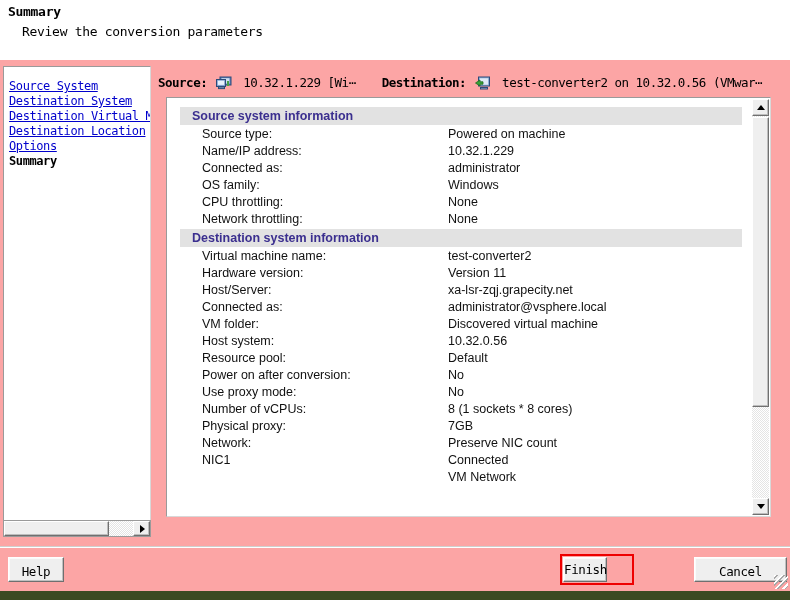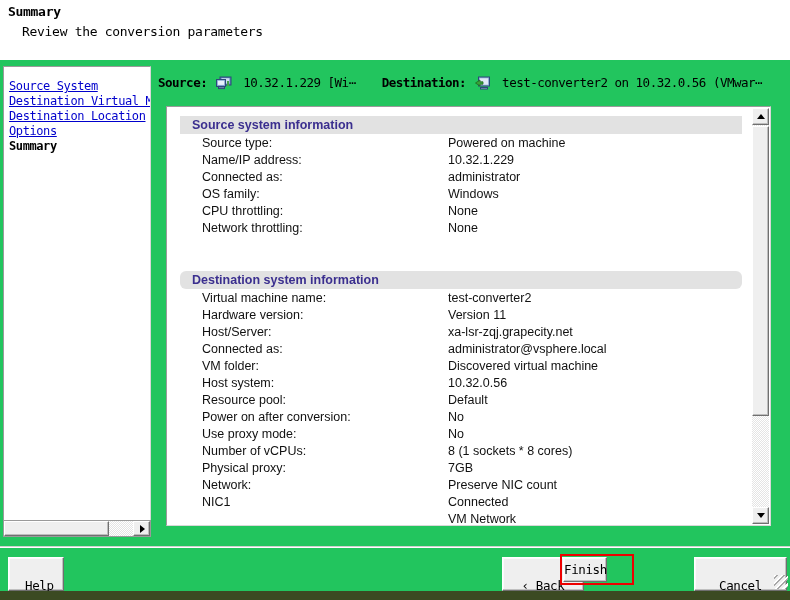--- a/index.html
+++ b/index.html
@@ -27,21 +27,21 @@
     background: #3b4a22;
   }
 
   
   .dialog {
     position: absolute;
     left: 0;
     top: 0;
     width: 790px;
     height: 591px;
-    background: #22c55e;
+    background: #fca5a5;
     box-sizing: border-box;
     overflow: hidden;
   }
 
   
   .wiz-header {
     position: absolute;
     left: 0; top: 0;
     width: 790px;
     height: 60px;
@@ -189,21 +189,21 @@
     width: 16px;
     height: 14px;
     vertical-align: -3px;
     margin: 0 4px 0 2px;
   }
 
   
   .content-box {
     position: absolute;
     left: 8px;
-    top: 40px;
+    top: 31px;
     width: 605px;
     height: 420px;
     background: #ffffff;
     border: 1px solid #9a9a9a;
     border-right-color: #d8d8d8;
     border-bottom-color: #d8d8d8;
     box-sizing: border-box;
     overflow: hidden;
   }
   .content-scroll {
@@ -221,21 +221,21 @@
   .sec-head {
     background: #e2e2e2;
     color: #3b2f8f;
     font-weight: bold;
     font-size: 12.5px;
     padding: 2px 0 2px 12px;
     margin: 0 0 1px 0;
     width: 562px;
     box-sizing: border-box;
   }
-  .sec-head.second { margin-top: 34px; border-radius: 6px; }
+  .sec-head.second { margin-top: 1px; }
   .row {
     display: block;
     height: 17px;
     line-height: 17px;
     font-size: 12.5px;
     white-space: nowrap;
   }
   .row .k {
     display: inline-block;
     width: 268px;
@@ -326,21 +326,21 @@
     border-right-color: #6f6f6f;
     border-bottom-color: #6f6f6f;
     box-shadow: inset -1px -1px 0 #c0c0c0, inset 1px 1px 0 #fbfbfb;
     box-sizing: border-box;
     font-family: "DejaVu Sans Mono", monospace;
     font-size: 12.5px;
     letter-spacing: -0.4px;
     color: #000;
     text-align: center;
     cursor: default;
-    padding: 16px;
+    padding: 2px;
     line-height: 22px;
   }
   .btn-help   { left: 8px;   top: 557px; width: 56px;  height: 25px; line-height: 23px;}
   .btn-back   { left: 502px; top: 557px; width: 82px;  height: 25px; line-height: 23px;}
   .btn-cancel { left: 694px; top: 557px; width: 93px;  height: 25px; line-height: 23px;}
 
   .finish-wrap {
     position: absolute;
     left: 560px;
     top: 554px;
@@ -405,20 +405,21 @@
 <div class="dialog">
 
   <div class="wiz-header">
     <div class="wiz-title">Summary</div>
     <div class="wiz-subtitle">Review the conversion parameters</div>
   </div>
 
   <div class="nav-panel">
     <div class="nav-list">
       <div class="nav-item">Source System</div>
+      <div class="nav-item">Destination System</div>
       <div class="nav-item">Destination Virtual Machine</div>
       <div class="nav-item">Destination Location</div>
       <div class="nav-item">Options</div>
       <div class="nav-item current">Summary</div>
     </div>
   </div>
 
   <div class="nav-hscroll">
     <div class="track"></div>
     <div class="thumb"></div>
@@ -544,21 +545,20 @@
           <span class="arrow-down"></span>
         </div>
       </div>
     </div>
   </div>
 
   <div class="footer-sep"></div>
 
   <div class="btn btn-help">Help</div>
 
-  <div class="btn btn-back">‹ Back</div>
 
   <div class="finish-wrap">
     <div class="btn-finish-inner">Finish</div>
     <div class="finish-outline"></div>
   </div>
 
   <div class="btn btn-cancel">Cancel</div>
 
   <div class="resize-grip"></div>
 </div>

